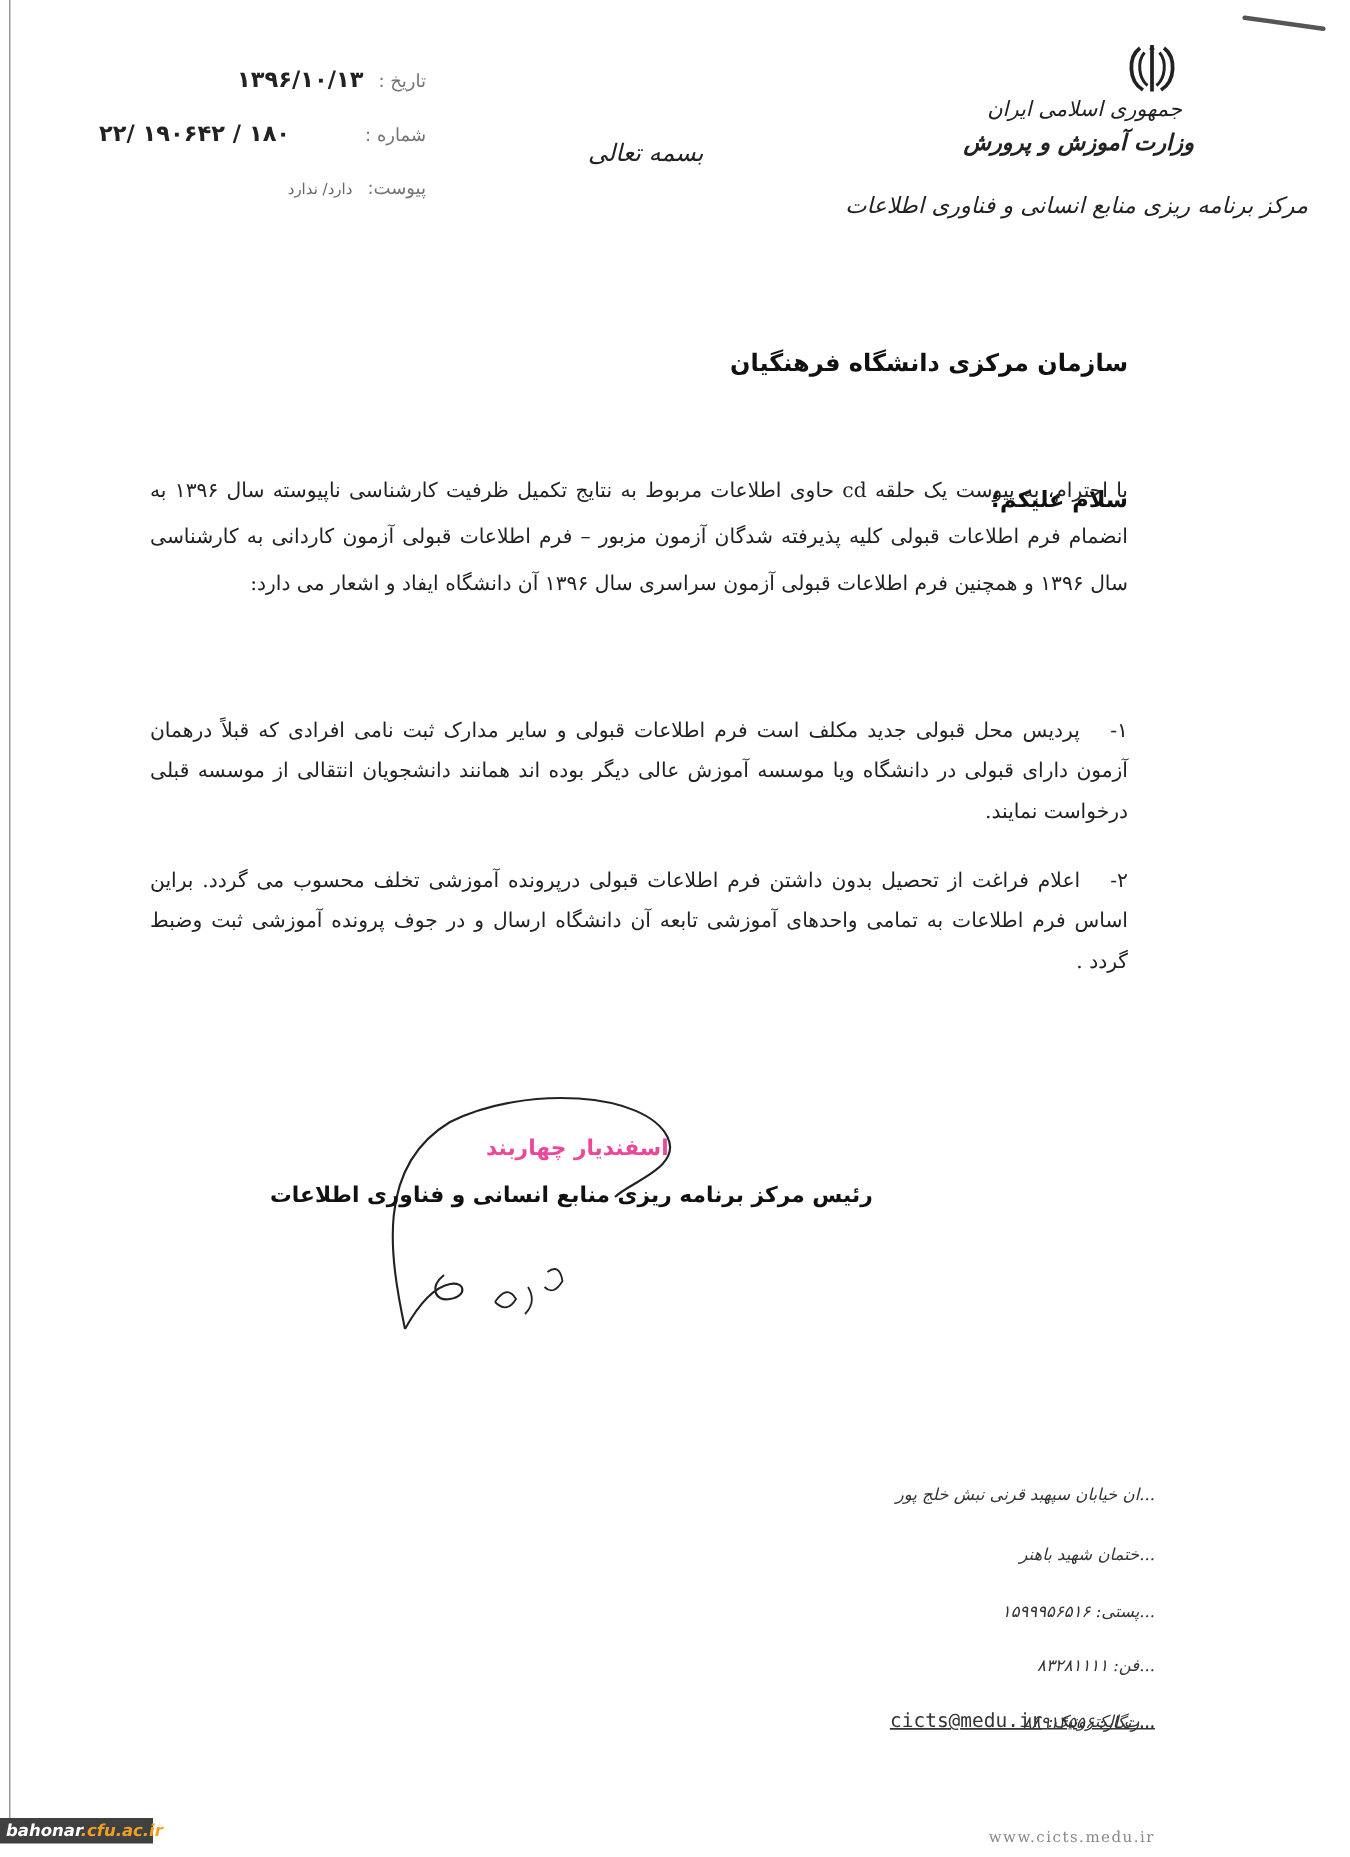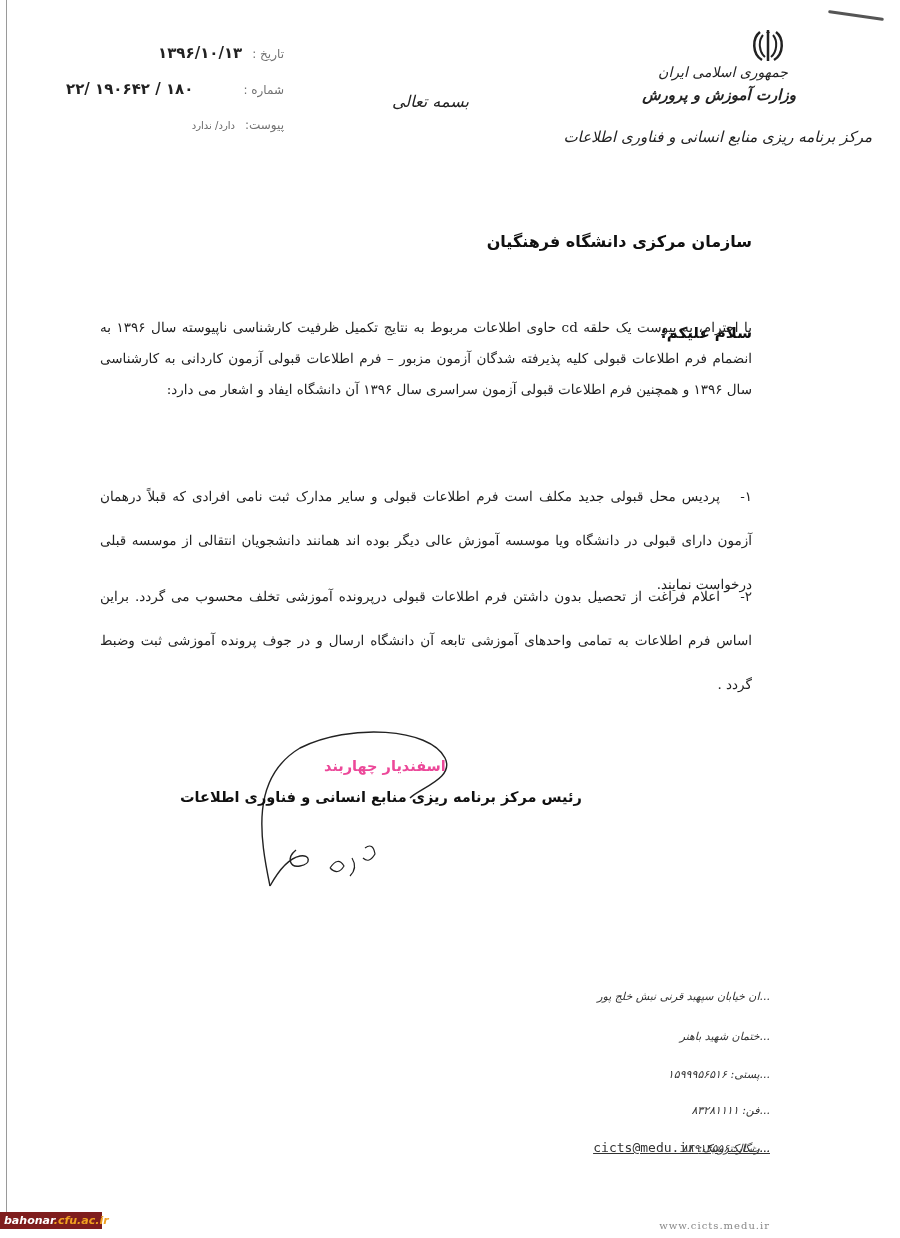--- a/index.html
+++ b/index.html
@@ -26,21 +26,21 @@
   .meta-value { font-size: 15px; font-weight: bold; color: #222; }
   .meta-small { font-size: 10px; color: #666; }
   .row-date { right: 616px; top: 44px; }
   .row-number { right: 616px; top: 80px; }
   .row-attach { right: 616px; top: 118px; }
 
   
   .addressee { position: absolute; right: 148px; top: 232px; direction: rtl; font-weight: bold; font-size: 16px; color: #111; }
   .greeting { position: absolute; right: 148px; top: 288px; direction: rtl; font-weight: bold; font-size: 15px; color: #111; margin-top: 36px; }
   .para { position: absolute; right: 148px; left: 100px; top: 312px; direction: rtl; text-align: justify; text-align-last: right; font-family: "DejaVu Serif", serif; font-size: 13.5px; line-height: 31px; color: #222; }
-  .item { position: absolute; right: 148px; left: 100px; direction: rtl; text-align: justify; font-family: "DejaVu Serif", serif; font-size: 13.5px; line-height: 44px; color: #222; }
+  .item { position: absolute; right: 148px; left: 100px; direction: rtl; text-align: justify; font-family: "DejaVu Serif", serif; font-size: 13.5px; line-height: 27px; color: #222; }
   .item-1 { top: 474px; }
   .item-2 { top: 574px; }
   .item-num { display: inline-block; width: 26px; }
   .item-body { }
 
   
   .sig-name { position: absolute; left: 296px; top: 758px; direction: rtl; font-weight: bold; font-size: 14.5px; color: #ec4899; white-space: nowrap; margin-left: 28px; }
   .sig-title { position: absolute; left: 180px; top: 789px; direction: rtl; font-weight: bold; font-size: 14.5px; color: #111; white-space: nowrap; text-align: right; }
   .sig-scribble { position: absolute; left: 240px; top: 718px; width: 220px; height: 180px; }
 
@@ -49,21 +49,21 @@
   .foot-1 { top: 990px; }
   .foot-2 { top: 1030px; }
   .foot-3 { top: 1068px; }
   .foot-4 { top: 1104px; }
   .foot-5 { top: 1142px; }
   .foot-6 { top: 1140px; text-decoration: underline; }
   .foot-7 { top: 1220px; color: #888; font-style: normal; font-size: 10px; letter-spacing: 1px; }
   .email { font-family: "DejaVu Sans Mono", monospace; font-style: normal; text-decoration: underline; font-size: 13px; }
 
   
-  .badge { position: absolute; left: 0; top: 1212px; width: 102px; height: 17px; background: #7f1d1d; font-family: "DejaVu Sans", sans-serif; font-style: italic; font-weight: bold; font-size: 11px; line-height: 17px; padding-left: 4px; box-sizing: border-box; }
+  .badge { position: absolute; left: 0; top: 1212px; width: 102px; height: 17px; background: #404040; font-family: "DejaVu Sans", sans-serif; font-style: italic; font-weight: bold; font-size: 11px; line-height: 17px; padding-left: 4px; box-sizing: border-box; }
   .badge .w { color: #ffffff; }
   .badge .o { color: #f0a020; }
 </style>
 </head>
 <body>
 
 <div class="left-rule"></div>
 <div class="corner-stroke"></div>
 
 <svg class="emblem" viewBox="0 0 40 36">

